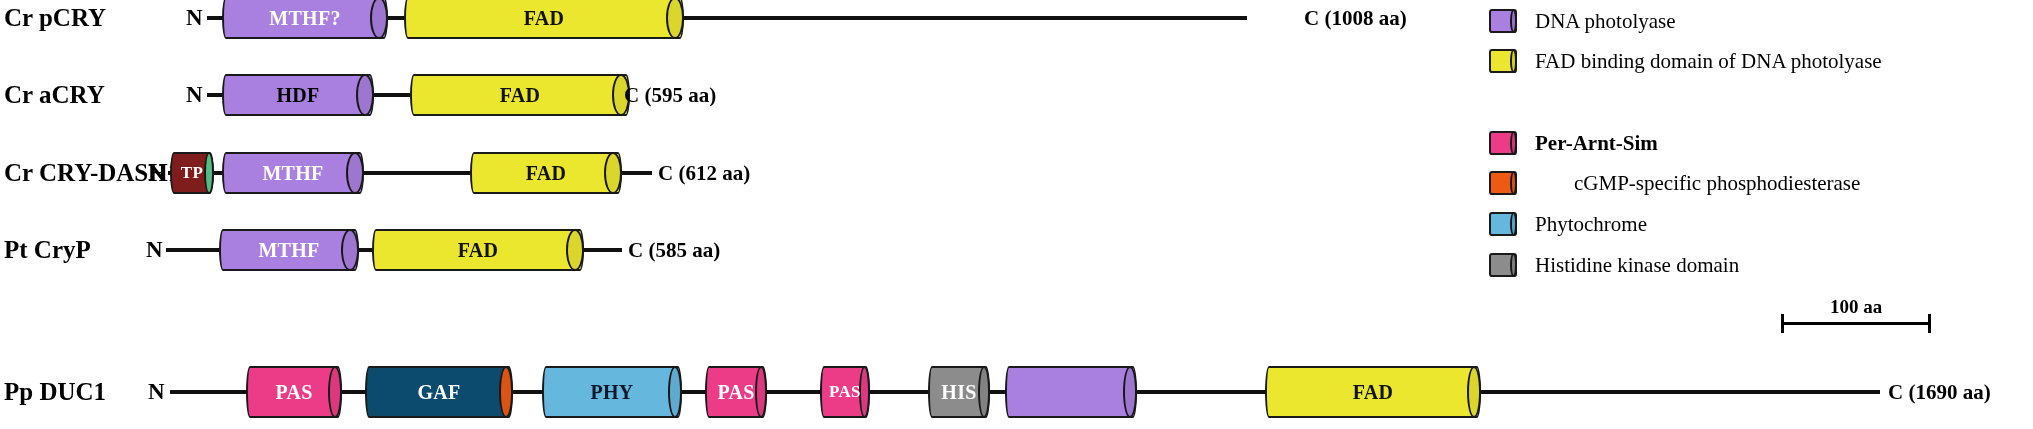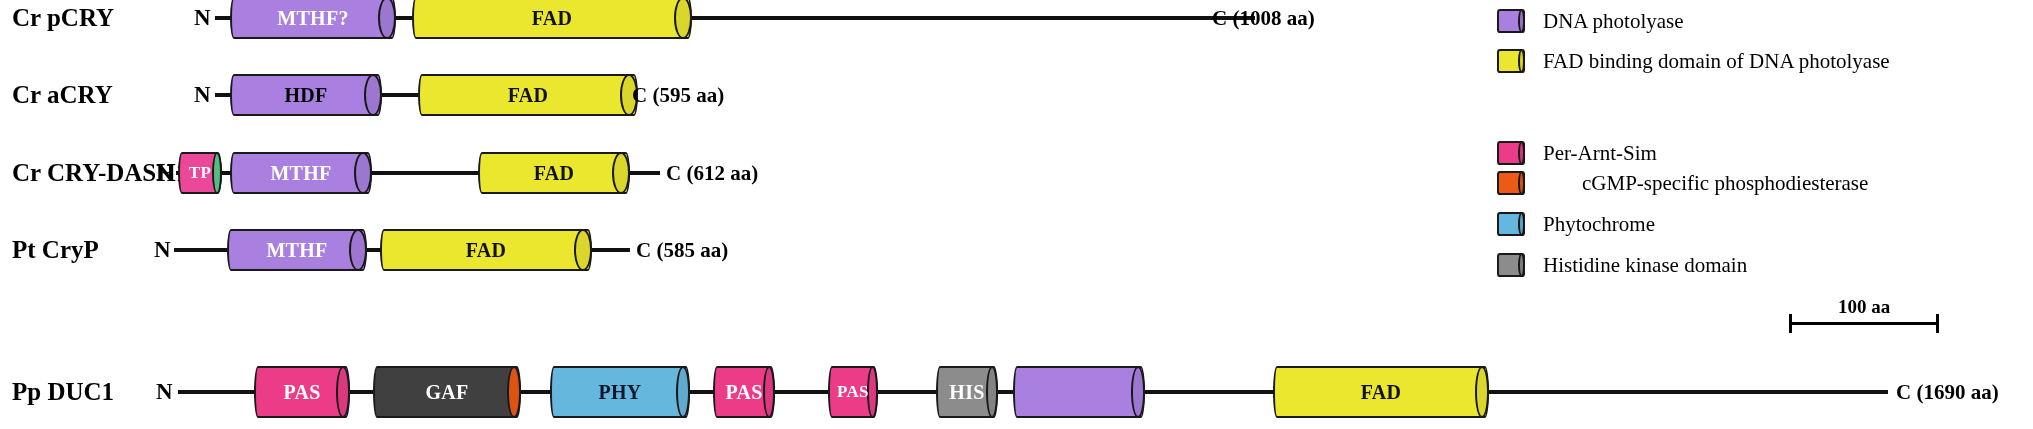--- a/index.html
+++ b/index.html
@@ -1,17 +1,17 @@
 <!DOCTYPE html>
 <html><head>
 <meta charset="utf-8">
 <style>
   html,body{margin:0;padding:0;background:#ffffff;}
   body{width:2033px;height:429px;font-family:"Liberation Serif",serif;overflow:hidden;}
-  #fig{position:relative;width:1670px;height:429px;margin-left:8px;}
+  #fig{position:relative;width:1670px;height:429px;}
 
   .row{position:absolute;left:0;width:1470px;height:56px;}
   .rowlabel{position:absolute;left:4px;top:50%;transform:translateY(-50%);
             font-size:25px;font-weight:700;color:#000;white-space:nowrap;
             font-family:"Liberation Serif",serif;}
   .nterm{position:absolute;top:50%;transform:translateY(-50%);
          font-size:23px;font-weight:700;color:#000;}
   .cterm{position:absolute;top:50%;transform:translateY(-50%);
          font-size:21px;font-weight:700;color:#000;white-space:nowrap;}
   .backbone{position:absolute;top:50%;height:4px;background:#111;
@@ -59,21 +59,21 @@
     <div class="nterm" style="left:186px;">N</div>
     <div class="backbone" style="left:207px;width:1040px;"></div>
     <div class="dom" style="left:222px;width:166px;height:42px;background:#A97FE0;">
       <span class="cap" style="background:#A97FE0;"></span>
       <span class="txt" style="color:#ffffff;">MTHF?</span>
     </div>
     <div class="dom" style="left:404px;width:280px;height:42px;background:#EBE62E;">
       <span class="cap" style="background:#EBE62E;"></span>
       <span class="txt" style="color:#111111;">FAD</span>
     </div>
-    <div class="cterm" style="left:1204px;">C (1008 aa)</div>
+    <div class="cterm" style="left:1304px;">C (1008 aa)</div>
   </div>
 
   <div class="row" style="top:67px;">
     <div class="rowlabel">Cr aCRY</div>
     <div class="nterm" style="left:186px;">N</div>
     <div class="backbone" style="left:207px;width:410px;"></div>
     <div class="dom" style="left:222px;width:152px;height:42px;background:#A97FE0;">
       <span class="cap" style="background:#A97FE0;"></span>
       <span class="txt" style="color:#000000;">HDF</span>
     </div>
@@ -81,21 +81,21 @@
       <span class="cap" style="background:#EBE62E;"></span>
       <span class="txt" style="color:#111111;">FAD</span>
     </div>
     <div class="cterm" style="left:624px;">C (595 aa)</div>
   </div>
 
   <div class="row" style="top:145px;">
     <div class="rowlabel">Cr CRY-DASH1</div>
     <div class="nterm" style="left:148px;">N</div>
     <div class="backbone" style="left:168px;width:484px;"></div>
-    <div class="dom sm" style="left:170px;width:44px;height:42px;background:#ec4899;">
+    <div class="dom sm" style="left:170px;width:44px;height:42px;background:#7f1d1d;">
       <span class="cap" style="background:#5CCB8B;width:10px;"></span>
       <span class="txt" style="color:#ffffff;">TP</span>
     </div>
     <div class="dom" style="left:222px;width:142px;height:42px;background:#A97FE0;">
       <span class="cap" style="background:#A97FE0;"></span>
       <span class="txt" style="color:#ffffff;">MTHF</span>
     </div>
     <div class="dom" style="left:470px;width:152px;height:42px;background:#EBE62E;">
       <span class="cap" style="background:#EBE62E;"></span>
       <span class="txt" style="color:#111111;">FAD</span>
@@ -120,21 +120,21 @@
 
   <div class="row" style="top:355px;width:2033px;height:74px;">
     <div class="rowlabel">Pp DUC1</div>
     <div class="nterm" style="left:148px;">N</div>
     <div class="backbone" style="left:170px;width:1710px;"></div>
 
     <div class="dom" style="left:246px;width:96px;height:52px;background:#EC3C88;">
       <span class="cap" style="background:#EC3C88;width:14px;"></span>
       <span class="txt" style="color:#ffffff;">PAS</span>
     </div>
-    <div class="dom" style="left:365px;width:148px;height:52px;background:#404040;">
+    <div class="dom" style="left:365px;width:148px;height:52px;background:#0c4a6e;">
       <span class="cap" style="background:#ED5A16;width:14px;"></span>
       <span class="txt" style="color:#ffffff;">GAF</span>
     </div>
     <div class="dom" style="left:542px;width:140px;height:52px;background:#66B7DE;">
       <span class="cap" style="background:#66B7DE;width:14px;"></span>
       <span class="txt" style="color:#0f172a;">PHY</span>
     </div>
     <div class="dom" style="left:705px;width:62px;height:52px;background:#EC3C88;">
       <span class="cap" style="background:#EC3C88;width:12px;"></span>
       <span class="txt" style="color:#ffffff;">PAS</span>
@@ -164,21 +164,21 @@
           <span class="cap" style="background:#A97FE0;"></span>
         </span>
       <span class="legtext">DNA photolyase</span>
     </div>
     <div class="leg" style="top:48px;justify-content:center;">
       <span class="swatch" style="background:#EBE62E;">
           <span class="cap" style="background:#EBE62E;"></span>
         </span>
       <span class="legtext">FAD binding domain of DNA photolyase</span>
     </div>
-    <div class="leg" style="top:140px;">
+    <div class="leg" style="top:130px;font-weight:bold;">
       <span class="swatch" style="background:#EC3C88;">
           <span class="cap" style="background:#EC3C88;"></span>
         </span>
       <span class="legtext">Per-Arnt-Sim</span>
     </div>
     <div class="leg" style="top:170px;gap:39px;">
       <span class="swatch" style="background:#ED5A16;">
           <span class="cap" style="background:#ED5A16;"></span>
         </span>
       <span class="legtext">cGMP-specific phosphodiesterase</span>

